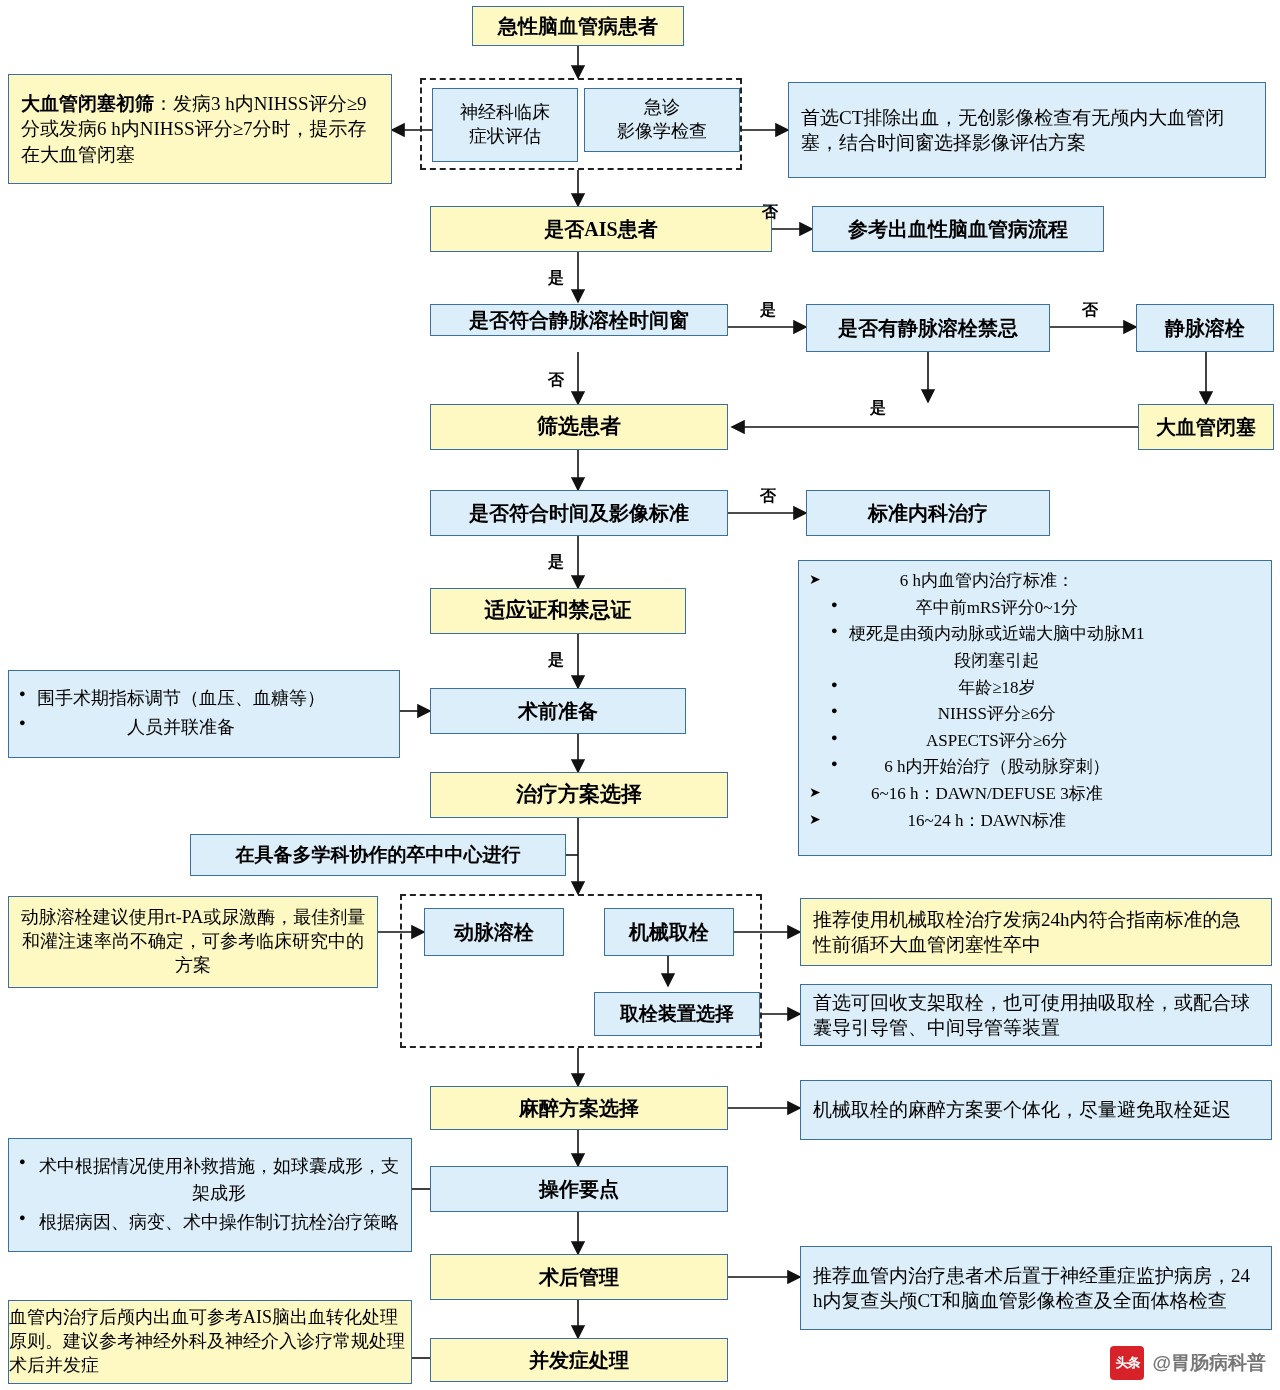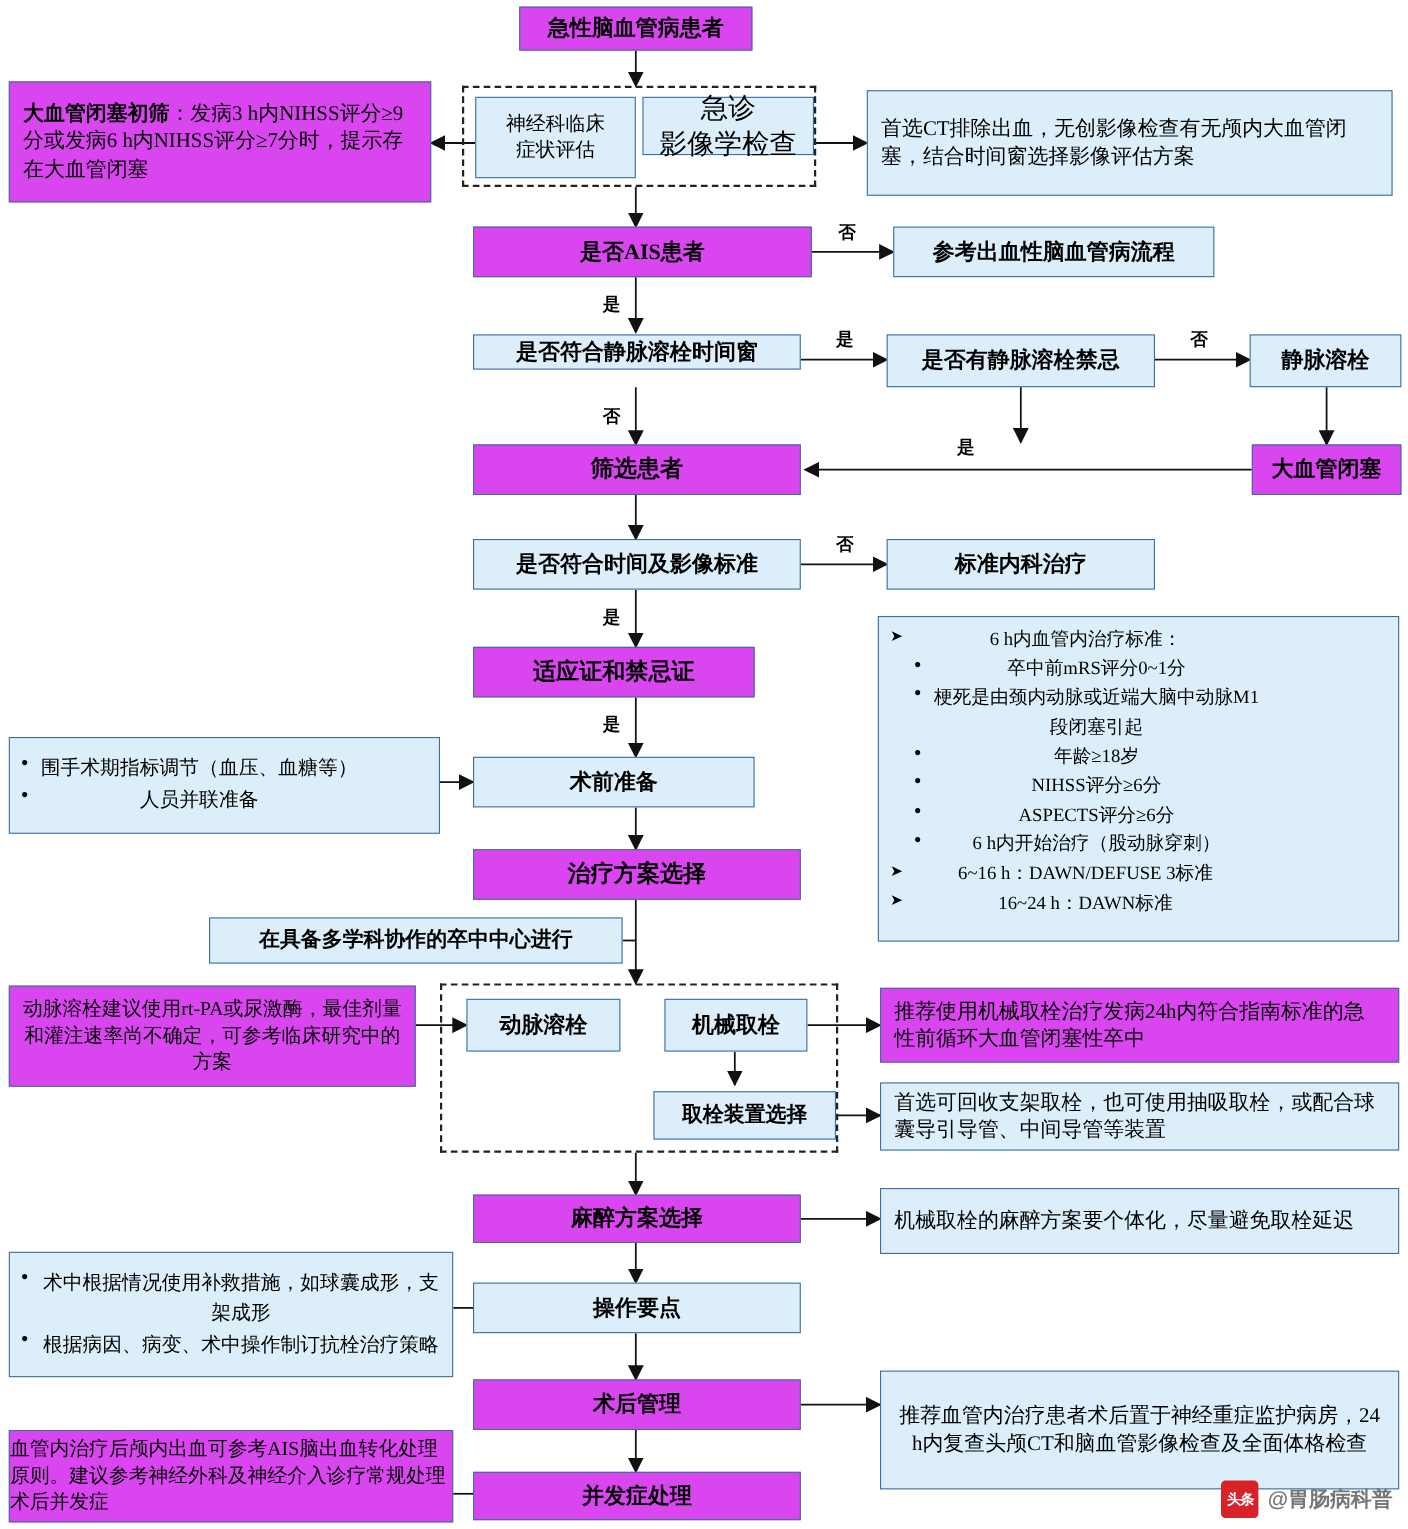--- a/index.html
+++ b/index.html
@@ -12,21 +12,21 @@
   }
   .canvas{position:absolute;left:0;top:0;width:1280px;height:1390px;}
   .node{
     position:absolute;box-sizing:border-box;
     border:1px solid #3b6fa0;
     display:flex;align-items:center;justify-content:center;
     text-align:center;
     line-height:1.32;
     padding:4px 6px;
   }
-  .fill-dark{background:#d946ef;}
+  .fill-dark{background:#fef9c3;}
   .fill-light{background:#dceef9;}
   .left{justify-content:flex-start;text-align:left;}
   .b{font-weight:bold;}
   .lbl{position:absolute;font-size:16px;line-height:1;}
   .dash{position:absolute;border:2px dashed #222;box-sizing:border-box;background:transparent;}
   svg.lines{position:absolute;left:0;top:0;width:1280px;height:1390px;pointer-events:none;}
   .bullet-list{padding:6px 10px;font-size:17px;line-height:1.5;}
   .bullet-list div{position:relative;padding-left:18px;margin-bottom:2px;}
   .bullet-list div:before{content:"●";position:absolute;left:0;top:0;font-size:11px;line-height:1.6;}
   .crit{padding:8px 10px;font-size:17px;line-height:1.45;}
@@ -122,32 +122,32 @@
   </svg>
 
   <div class="dash" style="left:420px;top:78px;width:322px;height:92px;"></div>
   <div class="dash" style="left:400px;top:894px;width:362px;height:154px;"></div>
 
   <div class="node fill-dark b" style="left:472px;top:6px;width:212px;height:40px;font-size:20px;">急性脑血管病患者</div>
 
   <div class="node fill-light" style="left:432px;top:88px;width:146px;height:74px;font-size:18px;white-space:pre-line;">神经科临床
 症状评估</div>
 
-  <div class="node fill-light" style="left:584px;top:88px;width:156px;height:53px;font-size:25px;white-space:pre-line;">急诊
+  <div class="node fill-light" style="left:584px;top:88px;width:156px;height:64px;font-size:18px;white-space:pre-line;">急诊
 影像学检查</div>
 
   <div class="node fill-dark left" style="left:8px;top:74px;width:384px;height:110px;font-size:19px;padding:8px 12px;">
     <div>
       <span class="b">大血管闭塞初筛</span><span>：发病3 h内NIHSS评分≥9分或发病6 h内NIHSS评分≥7分时，提示存在大血管闭塞</span>
     </div>
   </div>
 
   <div class="node fill-light left" style="left:788px;top:82px;width:478px;height:96px;font-size:19px;padding:8px 12px;">首选CT排除出血，无创影像检查有无颅内大血管闭塞，结合时间窗选择影像评估方案</div>
 
-  <div class="node fill-dark b" style="left:430px;top:206px;width:308px;height:46px;font-size:20px;font-family:Liberation Serif, serif;">是否AIS患者</div>
+  <div class="node fill-dark b" style="left:430px;top:206px;width:342px;height:46px;font-size:20px;font-family:Liberation Serif, serif;">是否AIS患者</div>
   <div class="lbl b" style="left:762px;top:204px;">否</div>
   <div class="lbl b" style="left:548px;top:270px;">是</div>
 
   <div class="node fill-light b" style="left:812px;top:206px;width:292px;height:46px;font-size:20px;">参考出血性脑血管病流程</div>
 
   <div class="node fill-light b" style="left:430px;top:304px;width:298px;height:32px;font-size:20px;">是否符合静脉溶栓时间窗</div>
   <div class="lbl b" style="left:760px;top:302px;">是</div>
   <div class="lbl b" style="left:548px;top:372px;">否</div>
 
   <div class="node fill-light b" style="left:806px;top:304px;width:244px;height:48px;font-size:20px;">是否有静脉溶栓禁忌</div>
@@ -217,21 +217,21 @@
 
   <div class="node fill-light" style="left:8px;top:1138px;width:404px;height:114px;padding:0;align-items:center;justify-content:flex-start;">
     <div class="bullet-list" style="font-size:18px;">
       <div>术中根据情况使用补救措施，如球囊成形，支架成形</div>
       <div>根据病因、病变、术中操作制订抗栓治疗策略</div>
     </div>
   </div>
 
   <div class="node fill-dark b" style="left:430px;top:1254px;width:298px;height:46px;font-size:20px;">术后管理</div>
 
-  <div class="node fill-light left" style="left:800px;top:1246px;width:472px;height:108px;font-size:19px;padding:6px 12px;text-align:center;">推荐血管内治疗患者术后置于神经重症监护病房，24 h内复查头颅CT和脑血管影像检查及全面体格检查</div>
+  <div class="node fill-light left" style="left:800px;top:1246px;width:472px;height:84px;font-size:19px;padding:6px 12px;">推荐血管内治疗患者术后置于神经重症监护病房，24 h内复查头颅CT和脑血管影像检查及全面体格检查</div>
 
   <div class="node fill-dark b" style="left:430px;top:1338px;width:298px;height:44px;font-size:20px;text-align:center;">并发症处理</div>
 
   <div class="node fill-dark left" style="left:8px;top:1300px;width:404px;height:84px;font-size:18px;padding:6px 0;">血管内治疗后颅内出血可参考AIS脑出血转化处理原则。建议参考神经外科及神经介入诊疗常规处理术后并发症</div>
 
   <div class="wm">
     <div class="logo">头条</div>
     <div class="txt">@胃肠病科普</div>
   </div>
 

